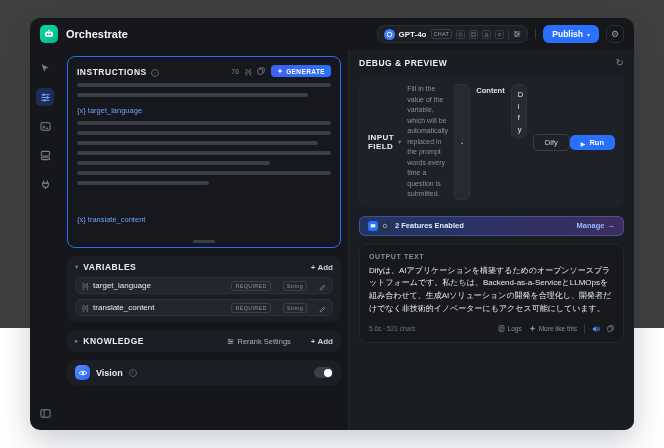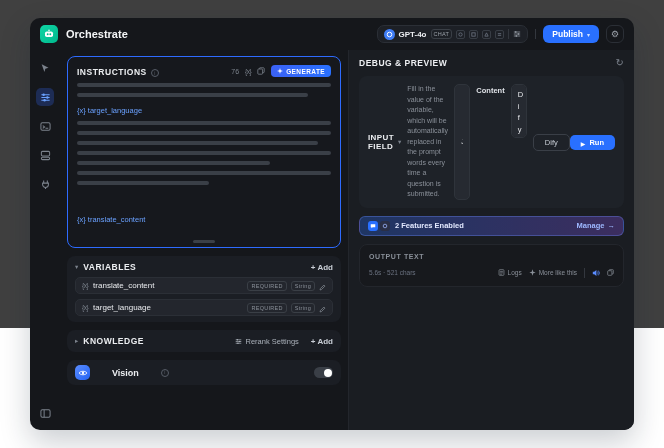--- a/index.html
+++ b/index.html
@@ -57,23 +57,23 @@
     border-radius:2px;background:#3b4047;}
   
   .card{background:#1b1e24;border-radius:8px;padding:6px 8px;}
   .card-header{display:flex;align-items:center;gap:5px;}
   .chev{color:#7b828c;font-size:6.5px;line-height:1;}
   .add-btn{margin-left:auto;color:#c9ced6;font-size:8px;font-weight:bold;}
   .var-row{display:flex;align-items:center;gap:5px;background:#23262d;border:1px solid #2b2f36;border-radius:5px;
     padding:3px 6px;margin-top:5px;height:17px;}
   .var-name{color:#e8eaed;font-size:8px;}
   .badge{font-size:5.5px;color:#8a9099;border:1px solid #3a3f46;border-radius:3px;padding:1px 3px;letter-spacing:.3px;}
-  .row-right{margin-left:auto;display:flex;align-items:flex-end;gap:4px;color:#8a9099;}
+  .row-right{margin-left:auto;display:flex;align-items:flex-end;gap:12px;color:#8a9099;}
   .pill-btn{display:flex;align-items:center;gap:3px;color:#aab0b9;font-size:7.5px;}
-  .vision-row{display:flex;align-items:center;gap:22px;padding:5px 8px;}
+  .vision-row{display:flex;align-items:center;gap:6px;padding:5px 8px;}
   .vision-icon{width:15px;height:15px;border-radius:5px;background:linear-gradient(135deg,#5a8cff,#2464f4);
     display:flex;align-items:center;justify-content:center;}
   .vision-label{font-size:9px;font-weight:bold;color:#eceef1;}
   .toggle{margin-left:auto;width:19px;height:11px;border-radius:6px;background:#3a3f47;position:relative;}
   .knob{position:absolute;right:1.5px;top:1.5px;width:8px;height:8px;border-radius:50%;background:#fff;}
   
   .debug-header{display:flex;align-items:center;}
   .refresh{margin-left:auto;color:#7b828c;font-size:10px;line-height:1;}
   .input-card{background:#1e2228;border-radius:8px;padding:8px 9px;display:flex;flex-direction:row;gap:6px;}
   .if-title-row{display:flex;align-items:center;gap:4px;}
@@ -256,34 +256,34 @@
       </div>
 
       <div class="card">
         <div class="card-header">
           <span class="chev">▾</span>
           <span class="sec-title">VARIABLES</span>
           <span class="add-btn">+ Add</span>
         </div>
         <div class="var-row">
           <span class="braces">{x}</span>
-          <span class="var-name">translate_content</span>
+          <span class="var-name">target_language</span>
           <span class="row-right">
             <span class="badge">REQUIRED</span>
             <span class="badge">String</span>
             <span>
               <svg width="7" height="7" viewBox="0 0 10 10">
                     <path d="M1.5,8.5 L2,6.5 L7,1.5 L8.5,3 L3.5,8 Z" fill="none" stroke="#8a9099" stroke-width="1"></path>
                   </svg>
             </span>
           </span>
         </div>
         <div class="var-row">
           <span class="braces">{x}</span>
-          <span class="var-name">target_language</span>
+          <span class="var-name">translate_content</span>
           <span class="row-right">
             <span class="badge">REQUIRED</span>
             <span class="badge">String</span>
             <span>
               <svg width="7" height="7" viewBox="0 0 10 10">
                     <path d="M1.5,8.5 L2,6.5 L7,1.5 L8.5,3 L3.5,8 Z" fill="none" stroke="#8a9099" stroke-width="1"></path>
                   </svg>
             </span>
           </span>
         </div>
@@ -365,20 +365,21 @@
         </span>
         <span class="features-text">2 Features Enabled</span>
         <span class="manage">
           <span>Manage</span>
           <span>→</span>
         </span>
       </div>
 
       <div class="output-card">
         <div class="output-title">OUTPUT TEXT</div>
+        <div class="output-text">Difyは、AIアプリケーションを構築するためのオープンソースプラットフォームです。私たちは、Backend-as-a-ServiceとLLMOpsを組み合わせて、生成AIソリューションの開発を合理化し、開発者だけでなく非技術的イノベーターにもアクセス可能にしています。</div>
         <div class="meta-row">
           <span class="meta">5.6s · 521 chars</span>
           <span class="meta-right">
             <span class="meta-action">
               <svg width="7" height="7" viewBox="0 0 10 10">
                     <rect x="1.5" y="1" width="7" height="8" rx="1" fill="none" stroke="#8a9099" stroke-width="1"></rect>
                     <path d="M3,3.5 h4 M3,5.5 h4 M3,7.5 h2.5" stroke="#8a9099" stroke-width="0.9"></path>
                   </svg>
               <span>Logs</span>
             </span>

